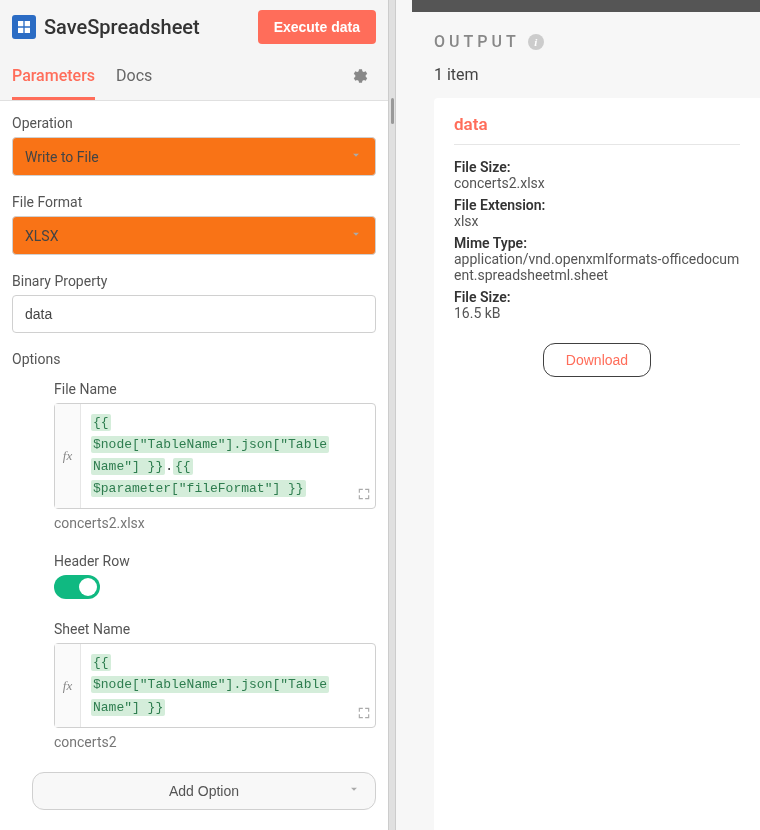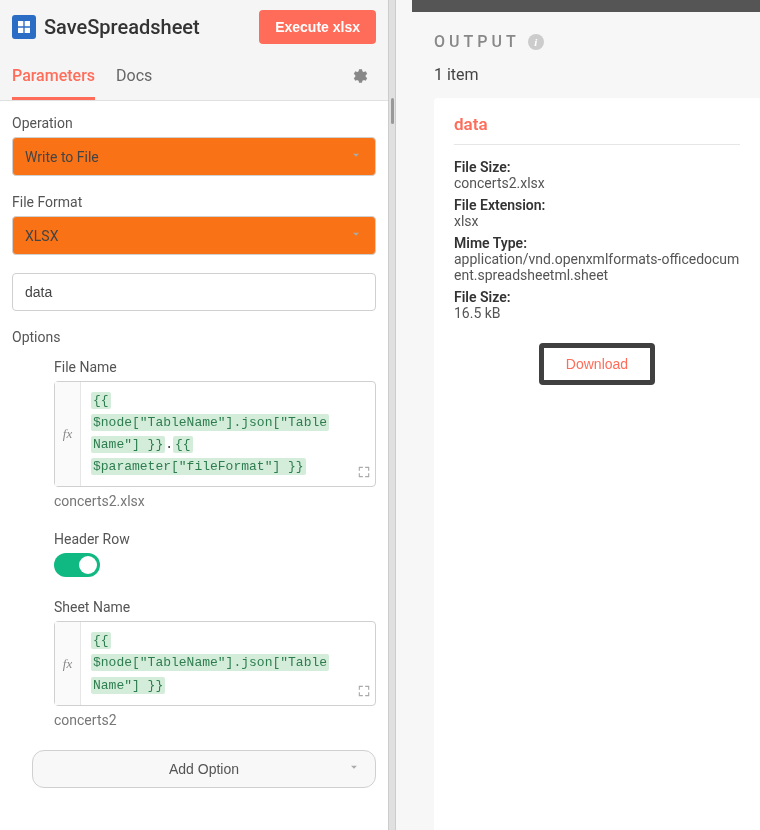--- a/index.html
+++ b/index.html
@@ -42,35 +42,35 @@
 .right-panel { flex: 1; background: #f7f7f7; display: flex; flex-direction: column; padding-left: 16px; }
 .right-header-bar { height: 12px; background: #555; }
 .output-header { padding: 20px 22px 8px; display: flex; align-items: center; gap: 8px; }
 .output-title { font-size: 16px; letter-spacing: 4px; color: #888; font-weight: 500; }
 .info-icon { width: 16px; height: 16px; border-radius: 50%; background: #ccc; color: #fff; display: inline-flex; align-items: center; justify-content: center; font-size: 11px; font-weight: bold; font-style: italic; font-family: Georgia, serif; }
 .item-count { padding: 6px 22px 14px; font-size: 16px; color: #444; }
 .output-card { background: #fff; margin-left: 22px; border-top-left-radius: 4px; padding: 16px 20px; flex: 1; }
 .data-heading { color: #ff6d5a; font-size: 17px; font-weight: 600; padding-bottom: 10px; border-bottom: 1px solid #e6e6e6; margin-bottom: 14px; }
 .kv-label { font-weight: 600; color: #333; font-size: 14px; }
 .kv-value { color: #555; font-size: 14px; margin-bottom: 6px; word-break: break-all; }
-.download-btn { display: block; margin: 22px auto 0; border: 5px solid #404040; color: #ff6d5a; background: #fff; padding: 8px 22px; border-radius: 4px; font-size: 14px; font-weight: 500; cursor: pointer; }
+.download-btn { display: block; margin: 22px auto 0; border: 1px solid #404040; color: #ff6d5a; background: #fff; padding: 8px 22px; border-radius: 12px; font-size: 14px; font-weight: 500; cursor: pointer; }
 .chev svg { width: 14px; height: 14px; fill: currentColor; }
 </style>
 </head>
 <body>
 
 <div class="left-panel">
   <div class="header">
     <div class="node-icon">
       <svg viewBox="0 0 24 24">
           <path d="M3 3h8v8H3V3zm10 0h8v8h-8V3zM3 13h8v8H3v-8zm10 0h8v8h-8v-8z"></path>
         </svg>
     </div>
     <div class="node-title">SaveSpreadsheet</div>
-    <button class="exec-btn">Execute xlsx</button>
+    <button class="exec-btn">Execute data</button>
   </div>
 
   <div class="tabs-row">
     <div class="tabs">
       <div class="tab active">Parameters</div>
       <div class="tab">Docs</div>
     </div>
     <div class="gear-icon">
       <svg viewBox="0 0 24 24">
           <path d="M12 8a4 4 0 100 8 4 4 0 000-8zm9 4a7 7 0 00-.1-1.2l2.1-1.6-2-3.4-2.5 1a7 7 0 00-2-1.2L16 3h-4l-.5 2.6a7 7 0 00-2 1.2l-2.5-1-2 3.4 2.1 1.6A7 7 0 007 12c0 .4 0 .8.1 1.2L5 14.8l2 3.4 2.5-1a7 7 0 002 1.2L12 21h4l.5-2.6a7 7 0 002-1.2l2.5 1 2-3.4-2.1-1.6c.1-.4.1-.8.1-1.2z"></path>
@@ -93,20 +93,21 @@
       <label class="field-label">File Format</label>
       <div class="select-input">
         <span>XLSX</span>
         <span class="chev"><svg viewBox="0 0 24 24">
               <path d="M7 10l5 5 5-5z"></path>
             </svg></span>
       </div>
     </div>
 
     <div class="field-group">
+      <label class="field-label">Binary Property</label>
       <input class="text-input" value="data" style="">
     </div>
 
     <div class="options-label">Options</div>
 
     <div class="option-block">
       <div class="option-title">File Name</div>
       <div class="expr-box">
         <div class="expr-fx">fx</div>
         <div class="expr-content">

